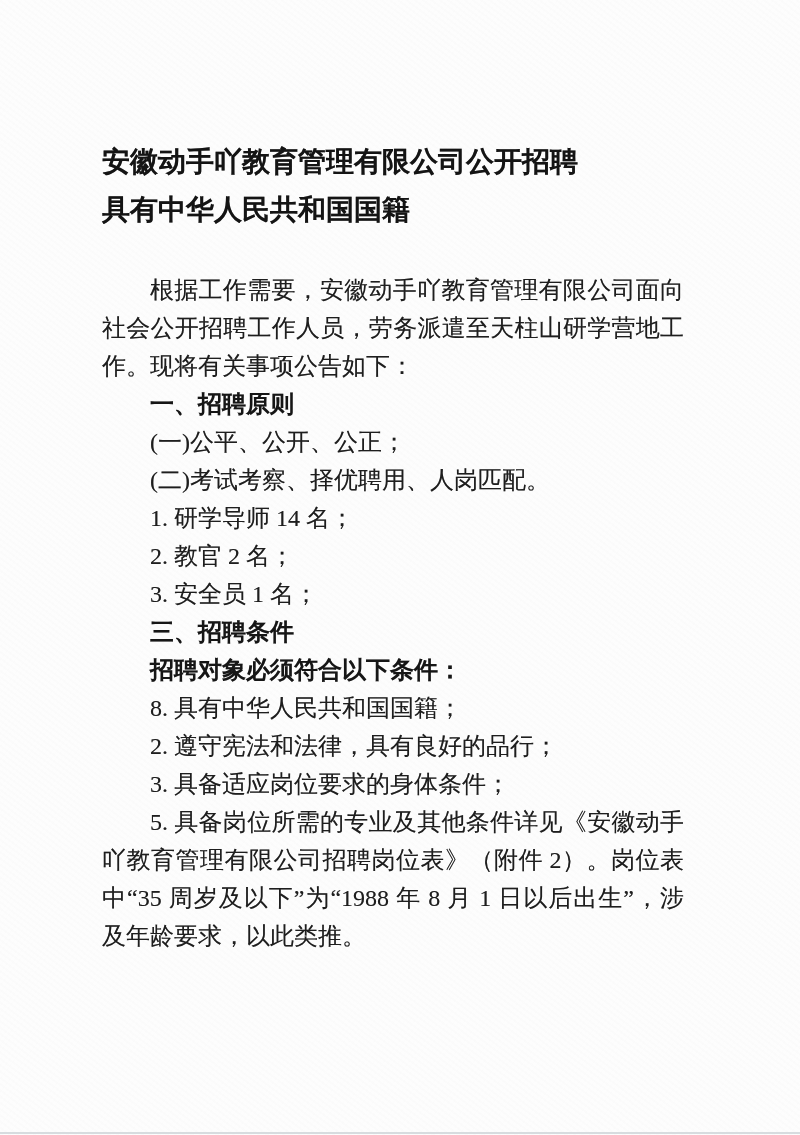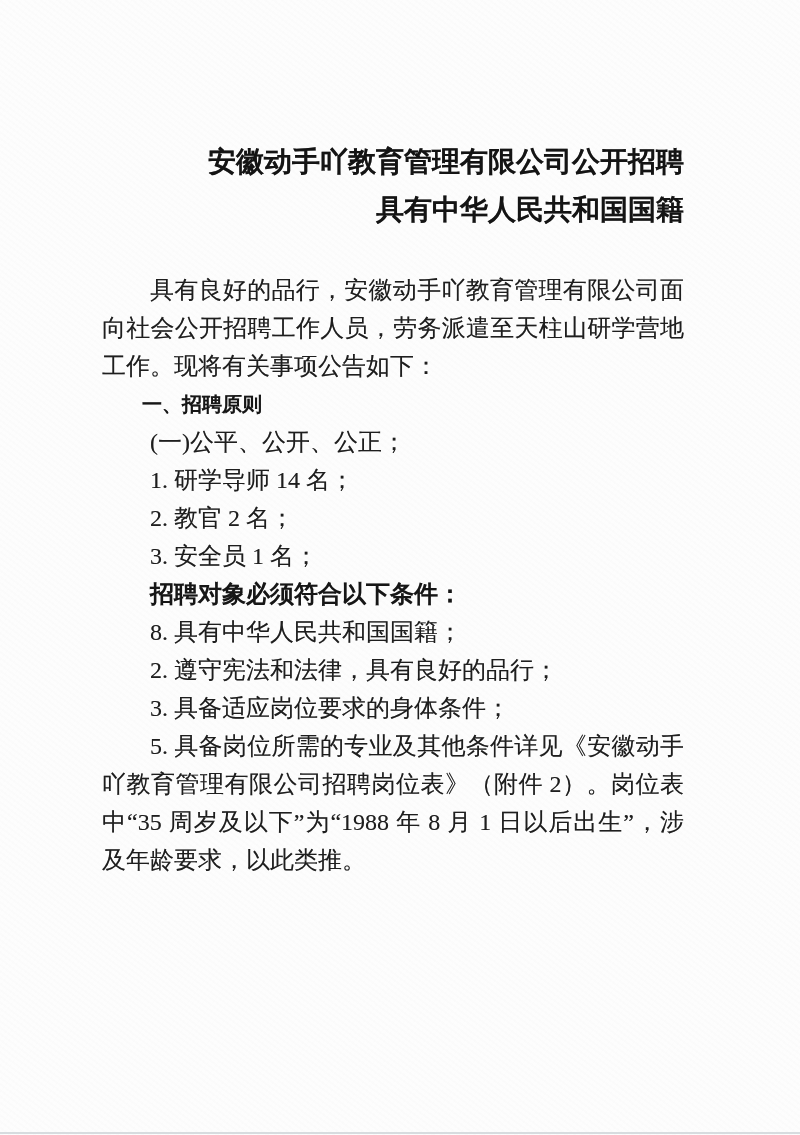--- a/index.html
+++ b/index.html
@@ -18,21 +18,21 @@
       repeating-linear-gradient(37deg, rgba(0,0,0,0.006) 0 2px, rgba(255,255,255,0) 2px 5px),
       repeating-linear-gradient(-53deg, rgba(0,0,0,0.005) 0 1px, rgba(255,255,255,0) 1px 4px);
     font-family: "Liberation Serif", "DejaVu Serif", serif;
     color: #1e1e1e;
   }
   .title-block {
     position: absolute;
     top: 138px;
     left: 102px;
     width: 582px;
-    text-align: right;
+    text-align: left;
     font-weight: 700;
     font-size: 28px;
     line-height: 48px;
     color: #141414;
     text-shadow: 0 0 0.5px rgba(20,20,20,0.55);
   }
   .content {
     position: absolute;
     top: 271px;
     left: 102px;
@@ -44,21 +44,21 @@
   .para {
     text-align: justify;
     text-indent: 2em;
     margin: 0;
   }
   .heading {
     font-weight: 700;
     padding-left: 2em;
     color: #161616;
     font-family: "Liberation Sans", "DejaVu Sans", sans-serif;
-    font-size: 20px;
+    font-size: 24px;
   }
   .subheading {
     font-weight: 700;
     padding-left: 2em;
     color: #161616;
   }
   .item {
     padding-left: 2em;
   }
   .scan-edge-bottom {
@@ -75,29 +75,31 @@
 
 <div class="page">
 
   <div class="title-block">
     <div>安徽动手吖教育管理有限公司公开招聘</div>
     <div>具有中华人民共和国国籍</div>
   </div>
 
   <div class="content">
 
-    <p class="para">具有良好的品行，安徽动手吖教育管理有限公司面向社会公开招聘工作人员，劳务派遣至天柱山研学营地工作。现将有关事项公告如下：</p>
+    <p class="para">根据工作需要，安徽动手吖教育管理有限公司面向社会公开招聘工作人员，劳务派遣至天柱山研学营地工作。现将有关事项公告如下：</p>
 
     <div class="heading">一、招聘原则</div>
     <div class="item">(一)公平、公开、公正；</div>
+    <div class="item">(二)考试考察、择优聘用、人岗匹配。</div>
 
     <div class="item">1. 研学导师 14 名；</div>
     <div class="item">2. 教官 2 名；</div>
     <div class="item">3. 安全员 1 名；</div>
 
+    <div class="heading">三、招聘条件</div>
     <div class="subheading">招聘对象必须符合以下条件：</div>
     <div class="item">8. 具有中华人民共和国国籍；</div>
     <div class="item">2. 遵守宪法和法律，具有良好的品行；</div>
     <div class="item">3. 具备适应岗位要求的身体条件；</div>
 
     <p class="para">5. 具备岗位所需的专业及其他条件详见《安徽动手吖教育管理有限公司招聘岗位表》（附件 2）。岗位表中“35 周岁及以下”为“1988 年 8 月 1 日以后出生”，涉及年龄要求，以此类推。</p>
 
   </div>
 
   <div class="scan-edge-bottom"></div>

